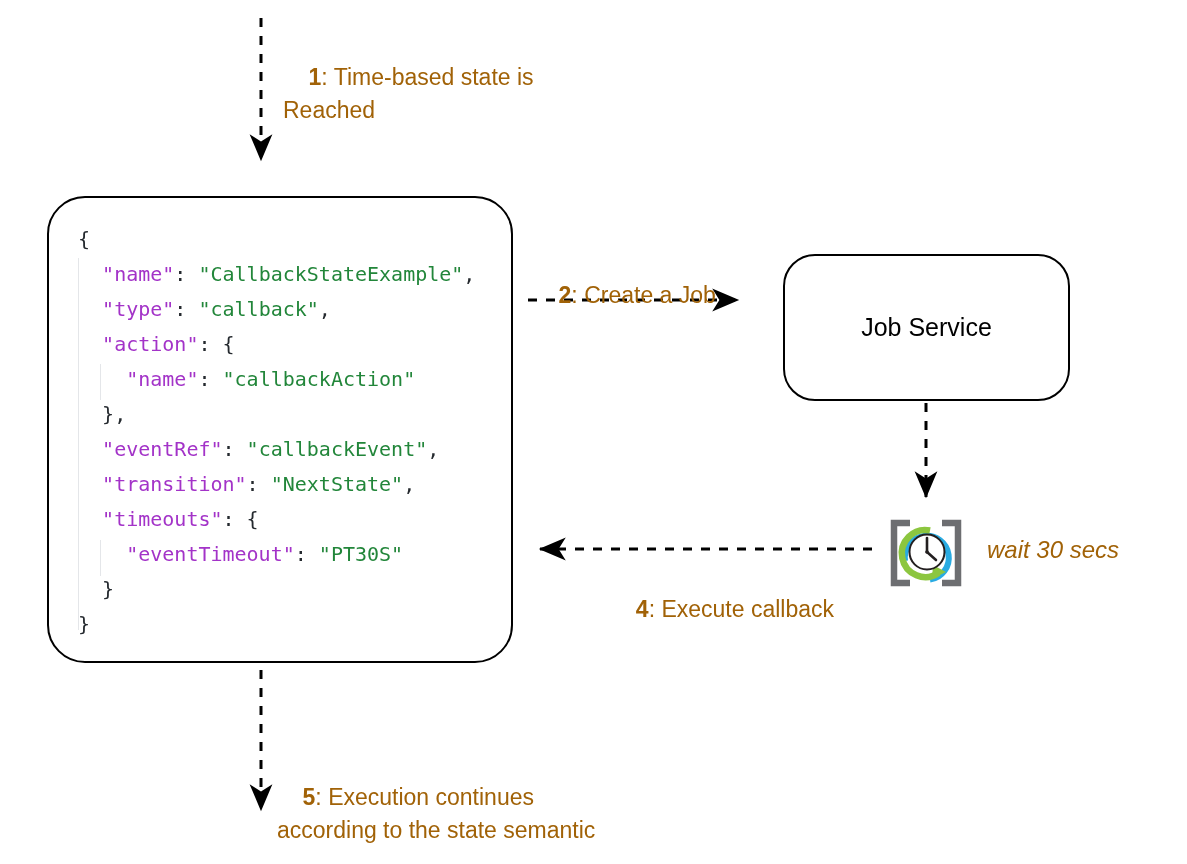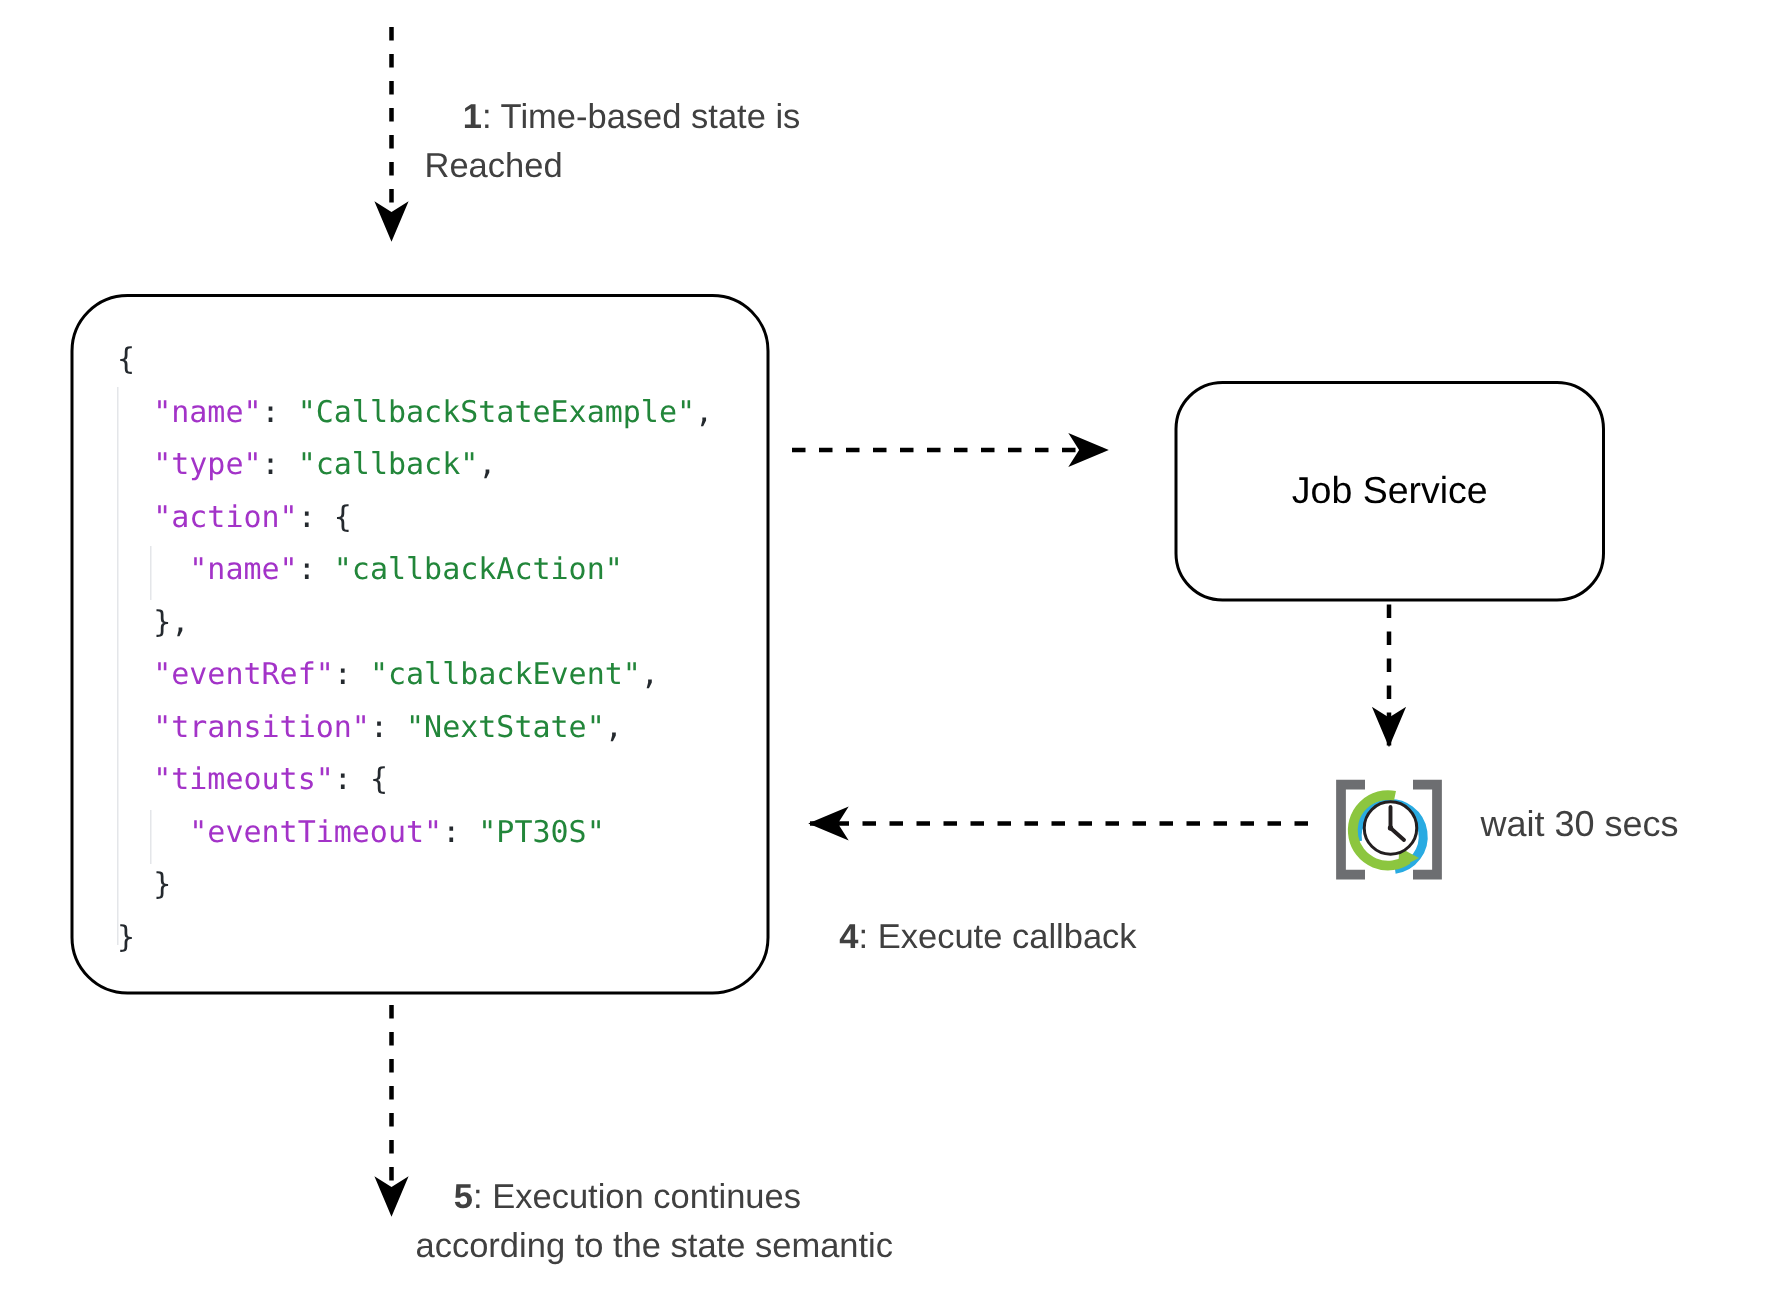--- a/index.html
+++ b/index.html
@@ -80,31 +80,31 @@
   .job-box-label {
     font-size: 25px;
     color: #000000;
   }
 
   
   .label {
     position: absolute;
     font-size: 23px;
     line-height: 33px;
-    color: #404040;
+    color: #a16207;
     white-space: pre-wrap;
   }
   .label b { font-weight: bold; }
 
   .label-1 { left: 283px; top: 28px;  width: 330px; }
   .label-2 { left: 533px; top: 246px; width: 240px; }
   .label-3 { left: 938px; top: 432px; width: 240px; }
-  .label-4 { left: 534px; top: 575px; width: 300px; }
+  .label-4 { left: 534px; top: 560px; width: 300px; text-align: right; }
   .label-5 { left: 277px; top: 748px; width: 330px; }
-  .label-wait { left: 987px; top: 533px; width: 200px; font-size: 24px; }
+  .label-wait { left: 987px; top: 533px; width: 200px; font-size: 24px; font-style: italic; }
 
   
   .clock-icon {
     position: absolute;
     left: 888px;
     top: 515px;
     width: 76px;
     height: 76px;
   }
 </style>
@@ -170,20 +170,23 @@
 
       <line x1="39" y1="37" x2="39" y2="23" stroke="#231f20" stroke-width="2.6" stroke-linecap="round"></line>
       <circle cx="39" cy="37" r="1.8" fill="#231f20"></circle>
     </svg>
   </div>
 
   <div class="label label-1">
     <b>1</b><span>: </span><span>Time-based state is Reached</span>
   </div>
 
+  <div class="label label-2">
+    <b>2</b><span>: </span><span>Create a Job</span>
+  </div>
 
 
   <div class="label label-4">
     <b>4</b><span>: </span><span>Execute callback</span>
   </div>
 
   <div class="label label-5">
     <b>5</b><span>: </span><span>Execution continues according to the state semantic</span>
   </div>
 

